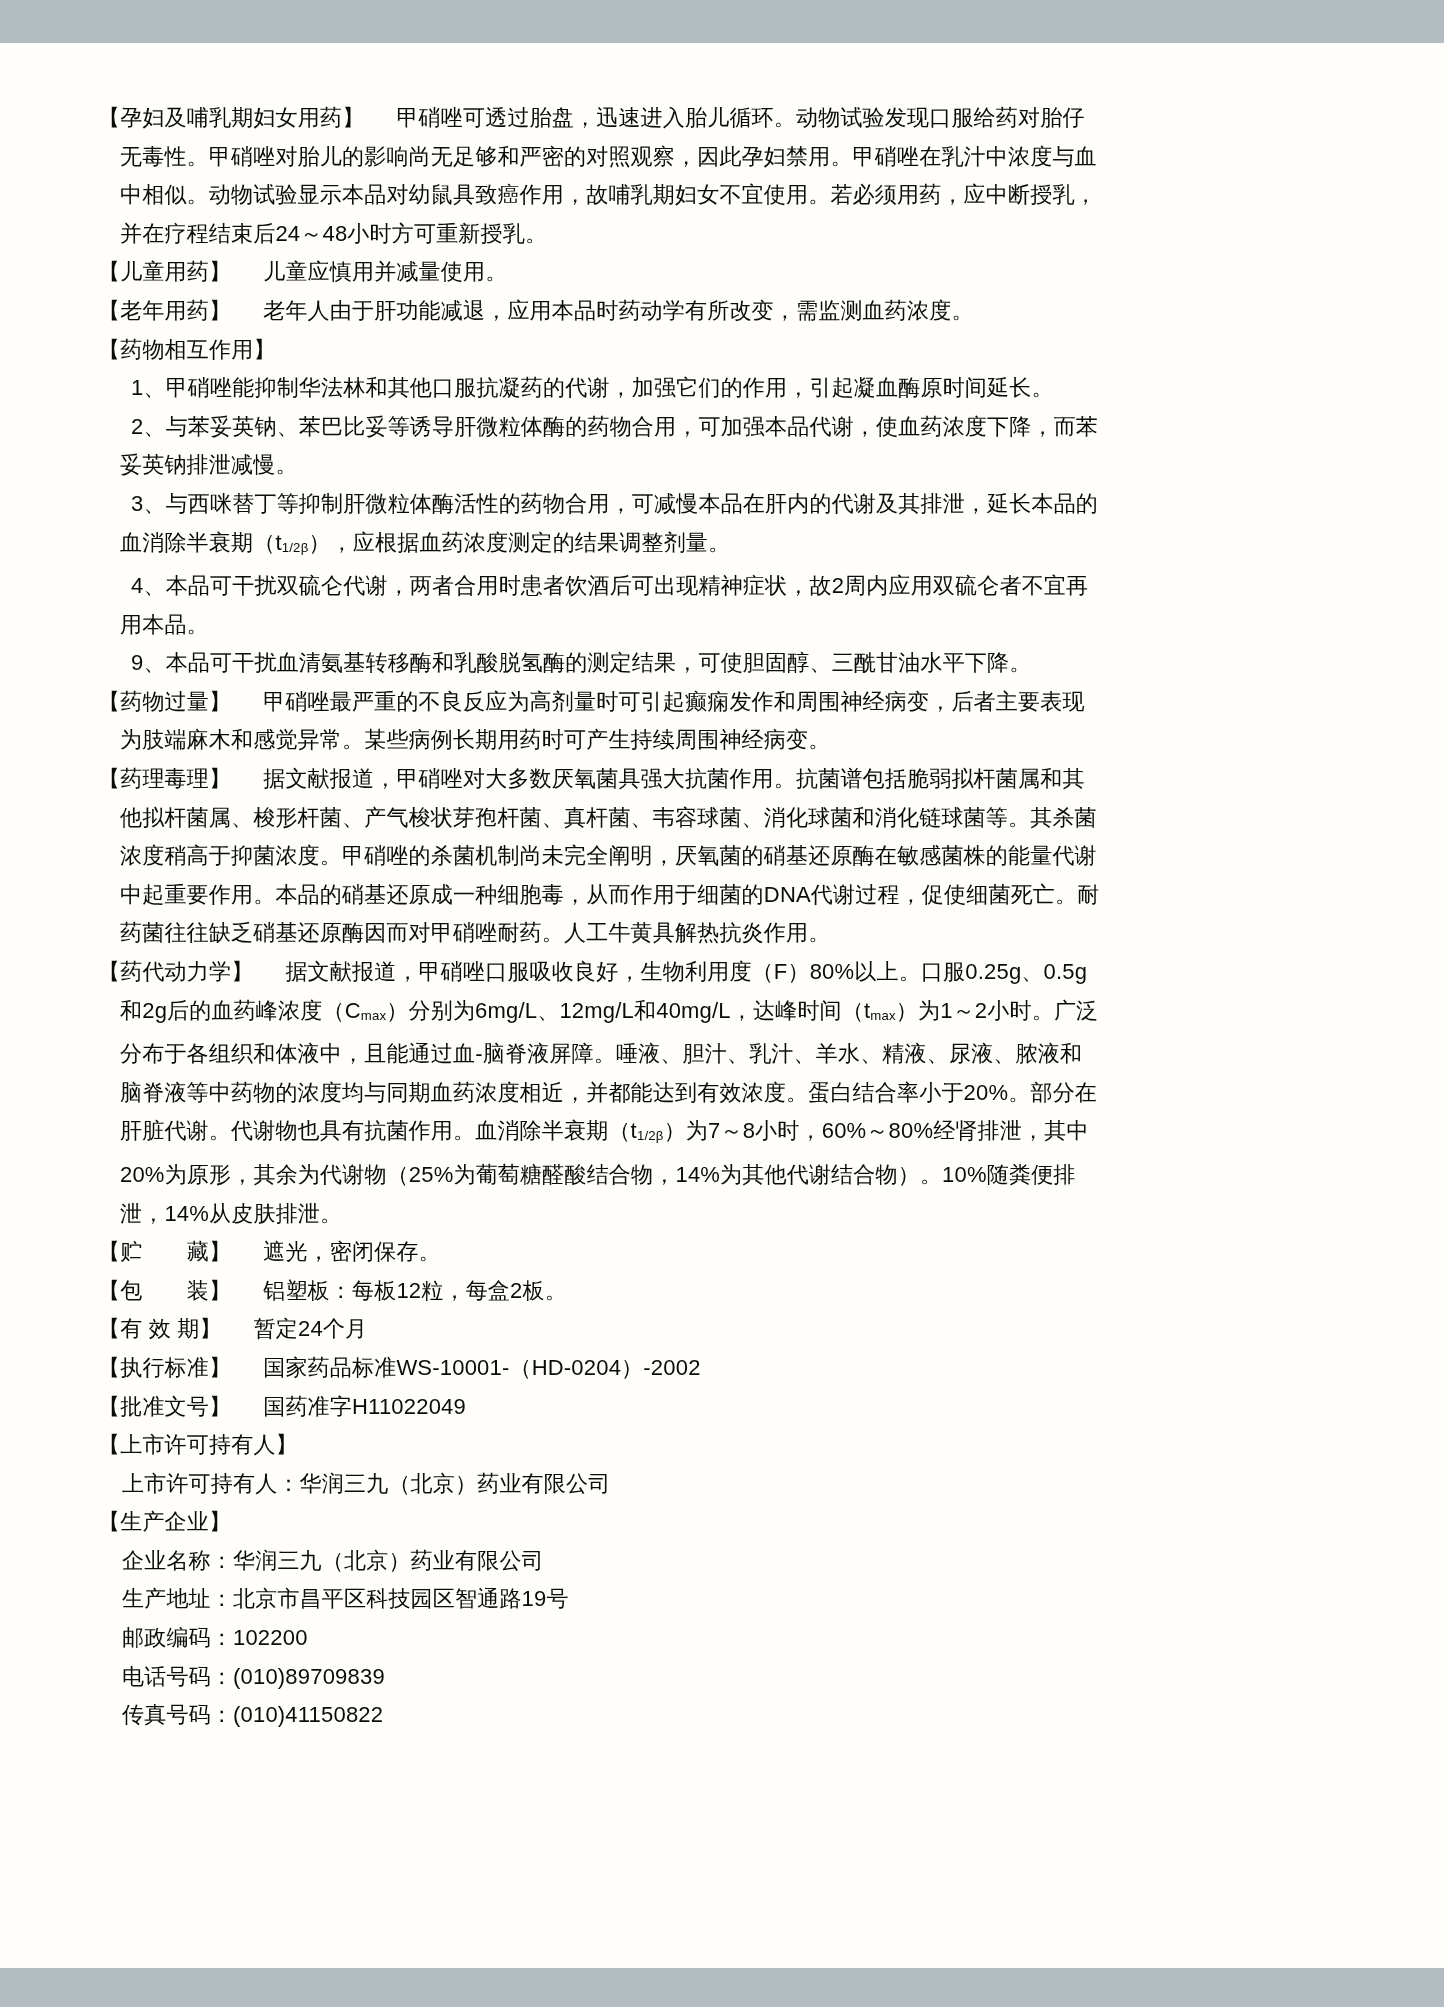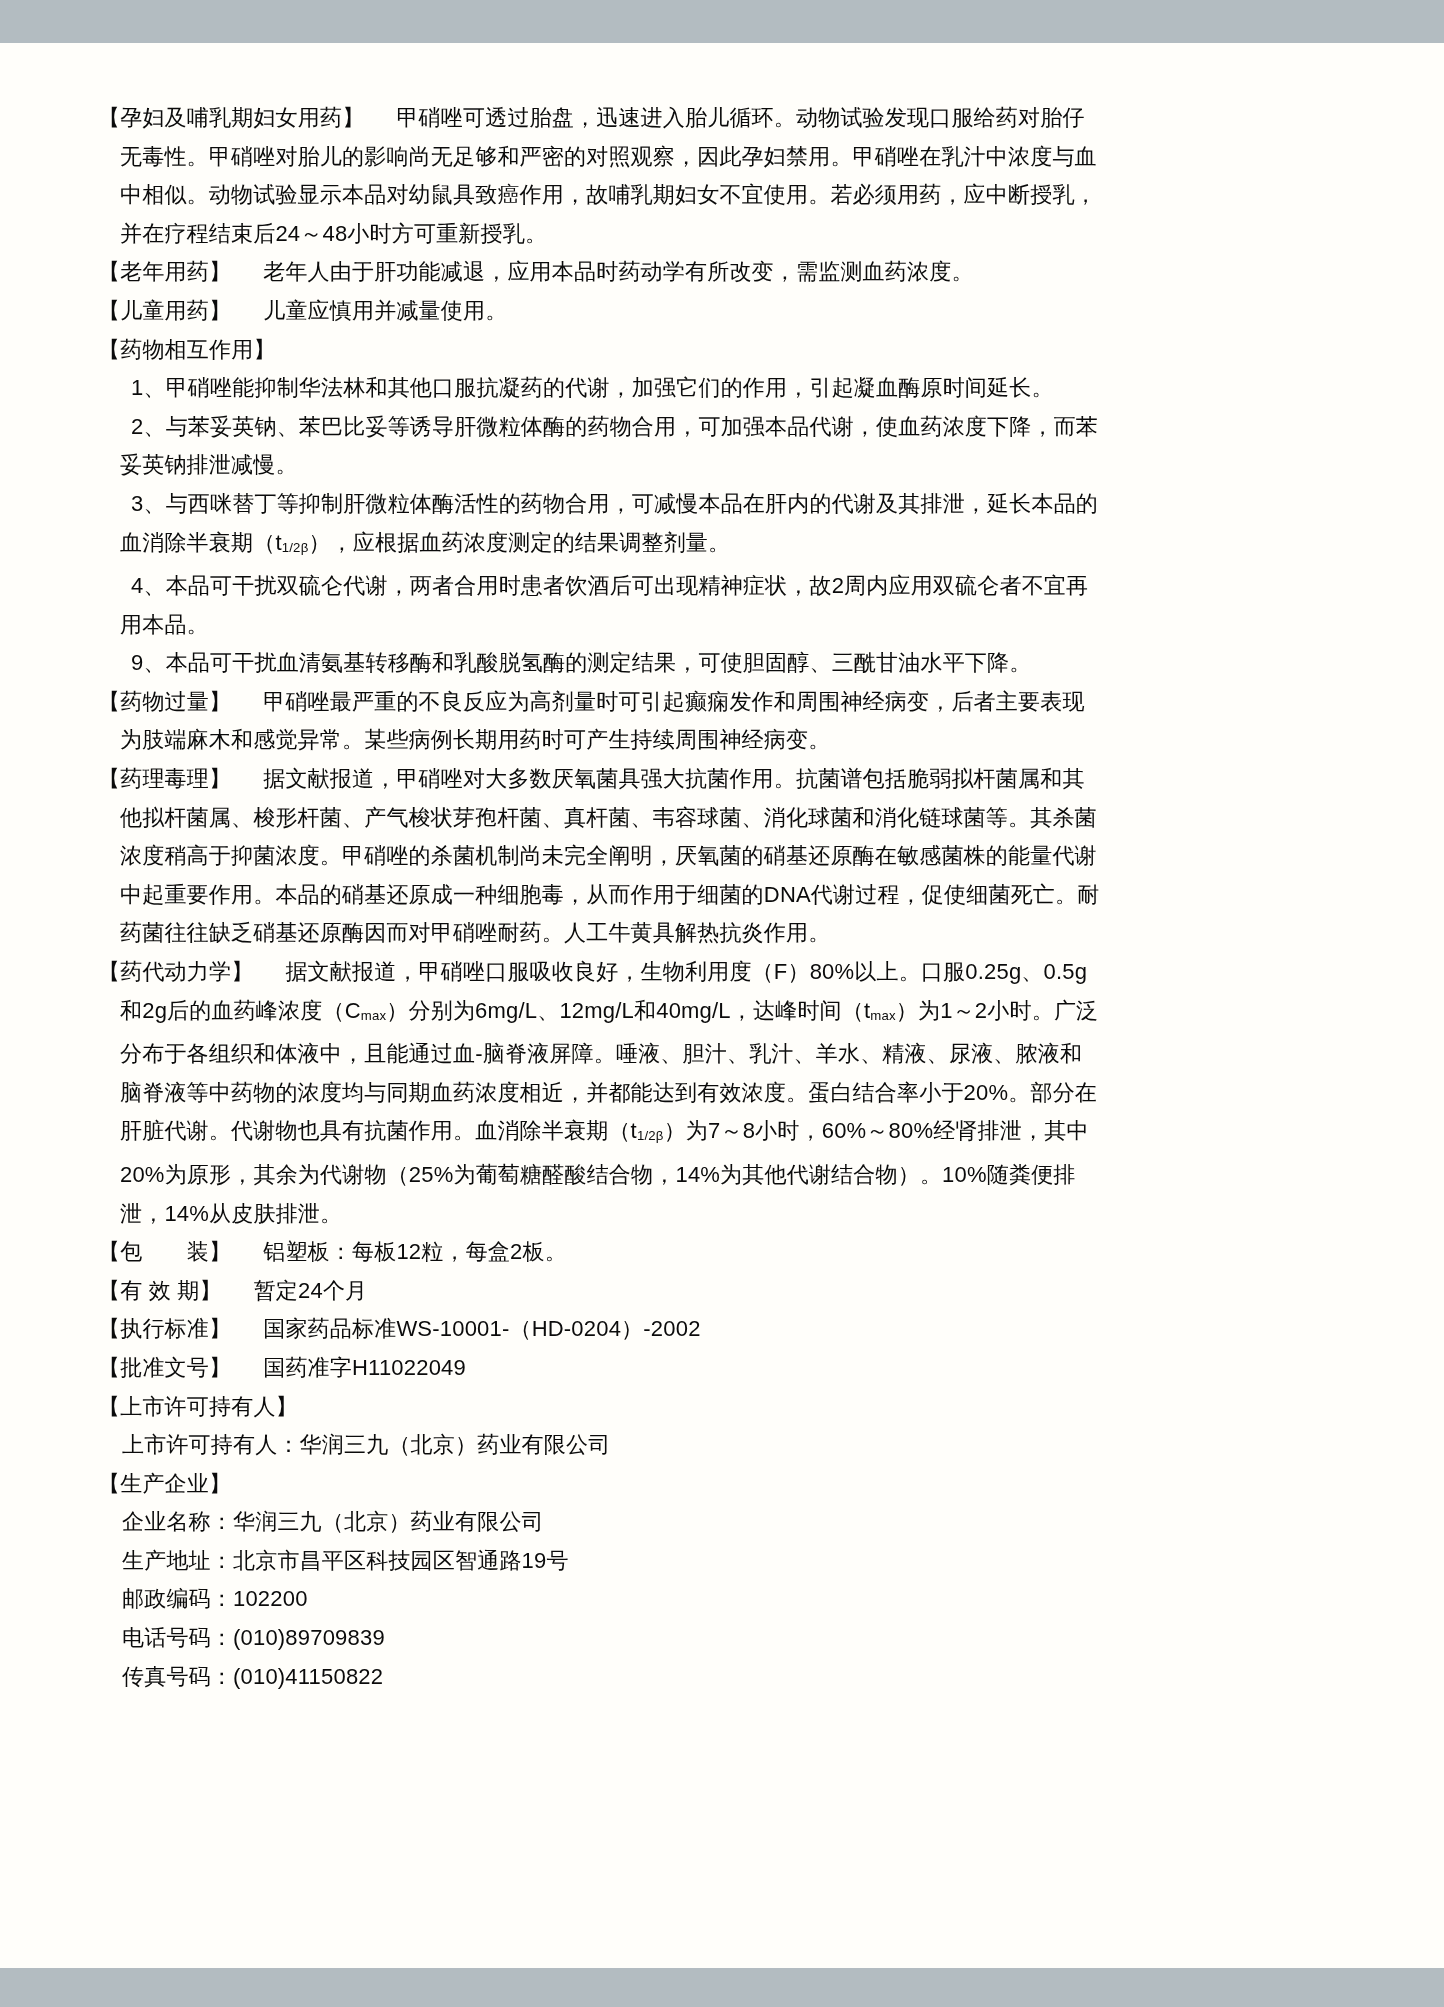--- a/index.html
+++ b/index.html
@@ -39,42 +39,43 @@
 </head>
 <body>
 
 <div class="band band-top"></div>
 <div class="band band-bottom"></div>
 
 <div class="content">
 
   <div class="entry"><span class="label">【孕妇及哺乳期妇女用药】</span><span>甲硝唑可透过胎盘，迅速进入胎儿循环。动物试验发现口服给药对胎仔无毒性。甲硝唑对胎儿的影响尚无足够和严密的对照观察，因此孕妇禁用。甲硝唑在乳汁中浓度与血中相似。动物试验显示本品对幼鼠具致癌作用，故哺乳期妇女不宜使用。若必须用药，应中断授乳，并在疗程结束后24～48小时方可重新授乳。</span></div>
 
+  <div class="entry"><span class="label">【儿童用药】</span><span>儿童应慎用并减量使用。</span></div>
+
   <div class="entry"><span class="label">【老年用药】</span><span>老年人由于肝功能减退，应用本品时药动学有所改变，需监测血药浓度。</span></div>
-
-  <div class="entry"><span class="label">【儿童用药】</span><span>儿童应慎用并减量使用。</span></div>
 
   <div class="header"><span class="label">【药物相互作用】</span></div>
 
   <div class="item"><span>1、甲硝唑能抑制华法林和其他口服抗凝药的代谢，加强它们的作用，引起凝血酶原时间延长。</span></div>
 
   <div class="item"><span>2、与苯妥英钠、苯巴比妥等诱导肝微粒体酶的药物合用，可加强本品代谢，使血药浓度下降，而苯妥英钠排泄减慢。</span></div>
 
   <div class="item"><span><span>3、与西咪替丁等抑制肝微粒体酶活性的药物合用，可减慢本品在肝内的代谢及其排泄，延长本品的血消除半衰期（t</span><span class="sub">1/2β</span><span>），应根据血药浓度测定的结果调整剂量。</span></span></div>
 
   <div class="item"><span>4、本品可干扰双硫仑代谢，两者合用时患者饮酒后可出现精神症状，故2周内应用双硫仑者不宜再用本品。</span></div>
 
   <div class="item"><span>9、本品可干扰血清氨基转移酶和乳酸脱氢酶的测定结果，可使胆固醇、三酰甘油水平下降。</span></div>
 
   <div class="entry"><span class="label">【药物过量】</span><span>甲硝唑最严重的不良反应为高剂量时可引起癫痫发作和周围神经病变，后者主要表现为肢端麻木和感觉异常。某些病例长期用药时可产生持续周围神经病变。</span></div>
 
   <div class="entry"><span class="label">【药理毒理】</span><span>据文献报道，甲硝唑对大多数厌氧菌具强大抗菌作用。抗菌谱包括脆弱拟杆菌属和其他拟杆菌属、梭形杆菌、产气梭状芽孢杆菌、真杆菌、韦容球菌、消化球菌和消化链球菌等。其杀菌浓度稍高于抑菌浓度。甲硝唑的杀菌机制尚未完全阐明，厌氧菌的硝基还原酶在敏感菌株的能量代谢中起重要作用。本品的硝基还原成一种细胞毒，从而作用于细菌的DNA代谢过程，促使细菌死亡。耐药菌往往缺乏硝基还原酶因而对甲硝唑耐药。人工牛黄具解热抗炎作用。</span></div>
 
   <div class="entry"><span class="label">【药代动力学】</span><span><span>据文献报道，甲硝唑口服吸收良好，生物利用度（F）80%以上。口服0.25g、0.5g和2g后的血药峰浓度（C</span><span class="sub">max</span><span>）分别为6mg/L、12mg/L和40mg/L，达峰时间（t</span><span class="sub">max</span><span>）为1～2小时。广泛分布于各组织和体液中，且能通过血-脑脊液屏障。唾液、胆汁、乳汁、羊水、精液、尿液、脓液和脑脊液等中药物的浓度均与同期血药浓度相近，并都能达到有效浓度。蛋白结合率小于20%。部分在肝脏代谢。代谢物也具有抗菌作用。血消除半衰期（t</span><span class="sub">1/2β</span><span>）为7～8小时，60%～80%经肾排泄，其中20%为原形，其余为代谢物（25%为葡萄糖醛酸结合物，14%为其他代谢结合物）。10%随粪便排泄，14%从皮肤排泄。</span></span></div>
 
+  <div class="entry"><span class="label">【贮　　藏】</span><span>遮光，密闭保存。</span></div>
 
   <div class="entry"><span class="label">【包　　装】</span><span>铝塑板：每板12粒，每盒2板。</span></div>
 
   <div class="entry"><span class="label">【有 效 期】</span><span>暂定24个月</span></div>
 
   <div class="entry"><span class="label">【执行标准】</span><span>国家药品标准WS-10001-（HD-0204）-2002</span></div>
 
   <div class="entry"><span class="label">【批准文号】</span><span>国药准字H11022049</span></div>
 
   <div class="header"><span class="label">【上市许可持有人】</span></div>

